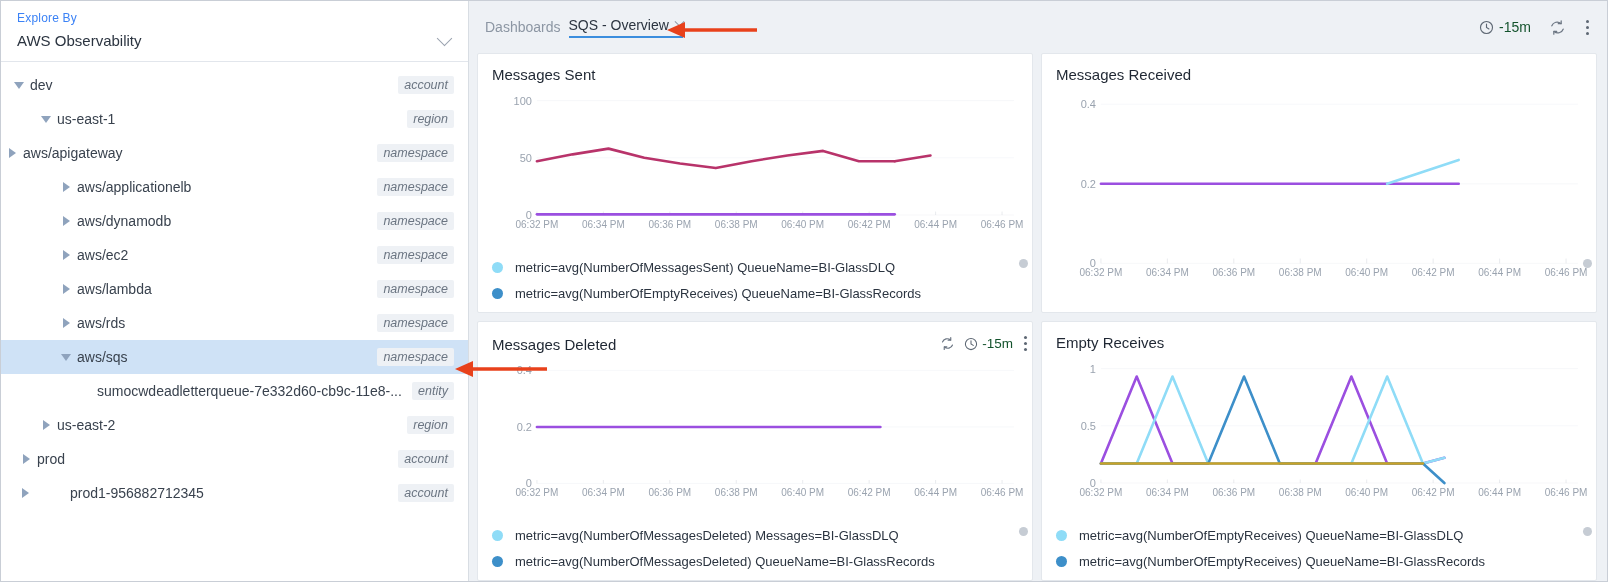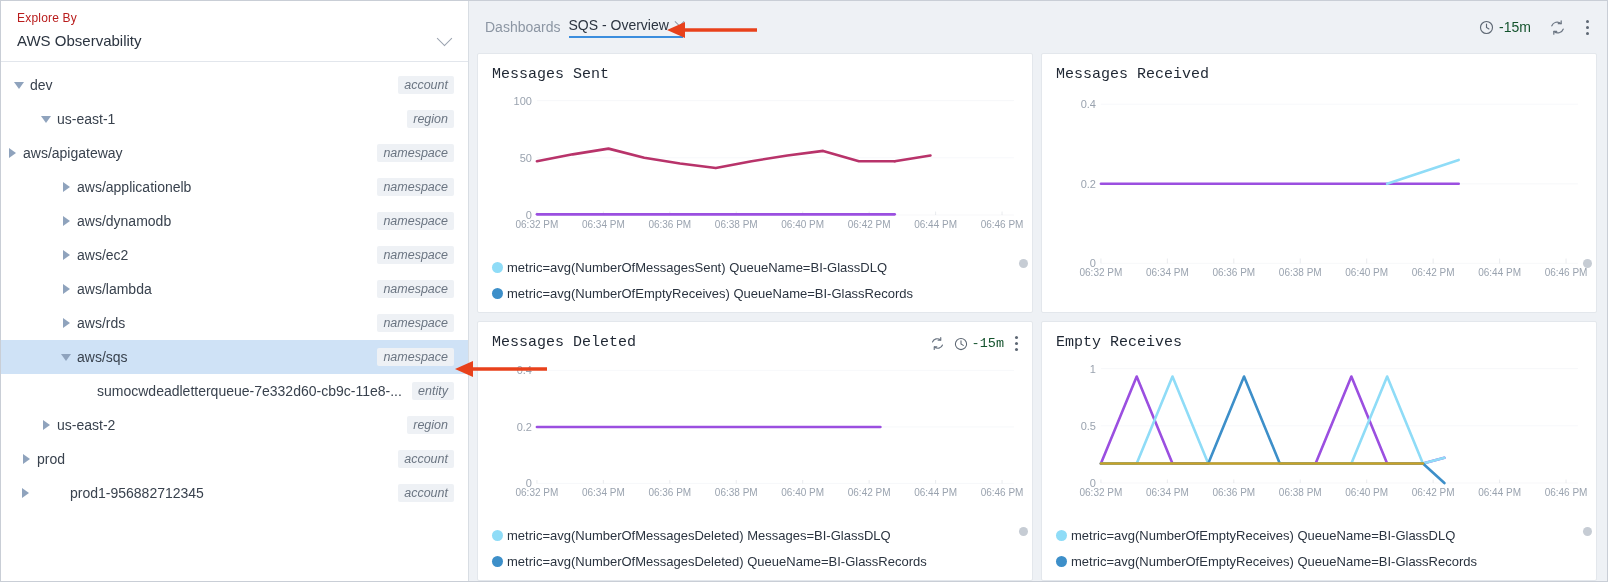--- a/index.html
+++ b/index.html
@@ -25,21 +25,21 @@
     display: flex; flex-direction: column;
     flex: 0 0 468px;
     position: relative;
   }
   .explore-head {
     padding: 10px 16px 12px 16px;
     border-bottom: 1px solid #e2e6ec;
     position: relative;
   }
   .explore-label {
-    font-size: 12px; color: #b91c1c; letter-spacing: .2px;
+    font-size: 12px; color: #3b82f6; letter-spacing: .2px;
     margin-bottom: 7px;
   }
   .explore-value {
     font-size: 15px; color: #2b3440;
   }
   .explore-caret {
     position: absolute; right: 18px; top: 32px;
     width: 11px; height: 11px;
     border-right: 1.4px solid #9aa3af;
     border-bottom: 1.4px solid #9aa3af;
@@ -133,40 +133,39 @@
   .panel {
     background: #fff;
     border: 1px solid #e3e7ec;
     border-radius: 2px;
     display: flex; flex-direction: column;
     position: relative;
     overflow: hidden;
     min-width: 0;
   }
   .panel-head {
-    display: flex; align-items: flex-start;
-    padding: 12px 12px 4px 14px;
+    display: flex; align-items: flex-end;
+    padding: 12px 3px 4px 14px;
     flex: 0 0 auto;
-    font-family: Liberation Mono, monospace;
   }
   .panel-title { font-size: 15px; color: #1f2733; }
   .panel-tools {
     margin-left: auto; display: flex; align-items: center; gap: 9px;
   }
   .panel-tools .time-chip { font-size: 13.5px; gap: 4px; }
 
   .plot { position: relative; flex: 1; min-height: 0; padding: 4px 10px 0 8px; }
   .plot svg { width: 100%; height: 100%; display: block; }
 
   .legend {
     flex: 0 0 auto;
     padding: 4px 12px 6px 14px;
   }
   .legend-row {
-    display: flex; align-items: center; gap: 4px;
+    display: flex; align-items: center; gap: 12px;
     height: 26px;
     cursor: pointer;
   }
   .legend-dot { width: 11px; height: 11px; border-radius: 50%; flex: 0 0 11px; }
   .legend-text { font-size: 13px; color: #2b3440; white-space: nowrap; }
 
   .panel-scroll {
     position: absolute; right: 4px; bottom: 44px;
     width: 9px; height: 9px; border-radius: 50%;
     background: #c6ccd4;

